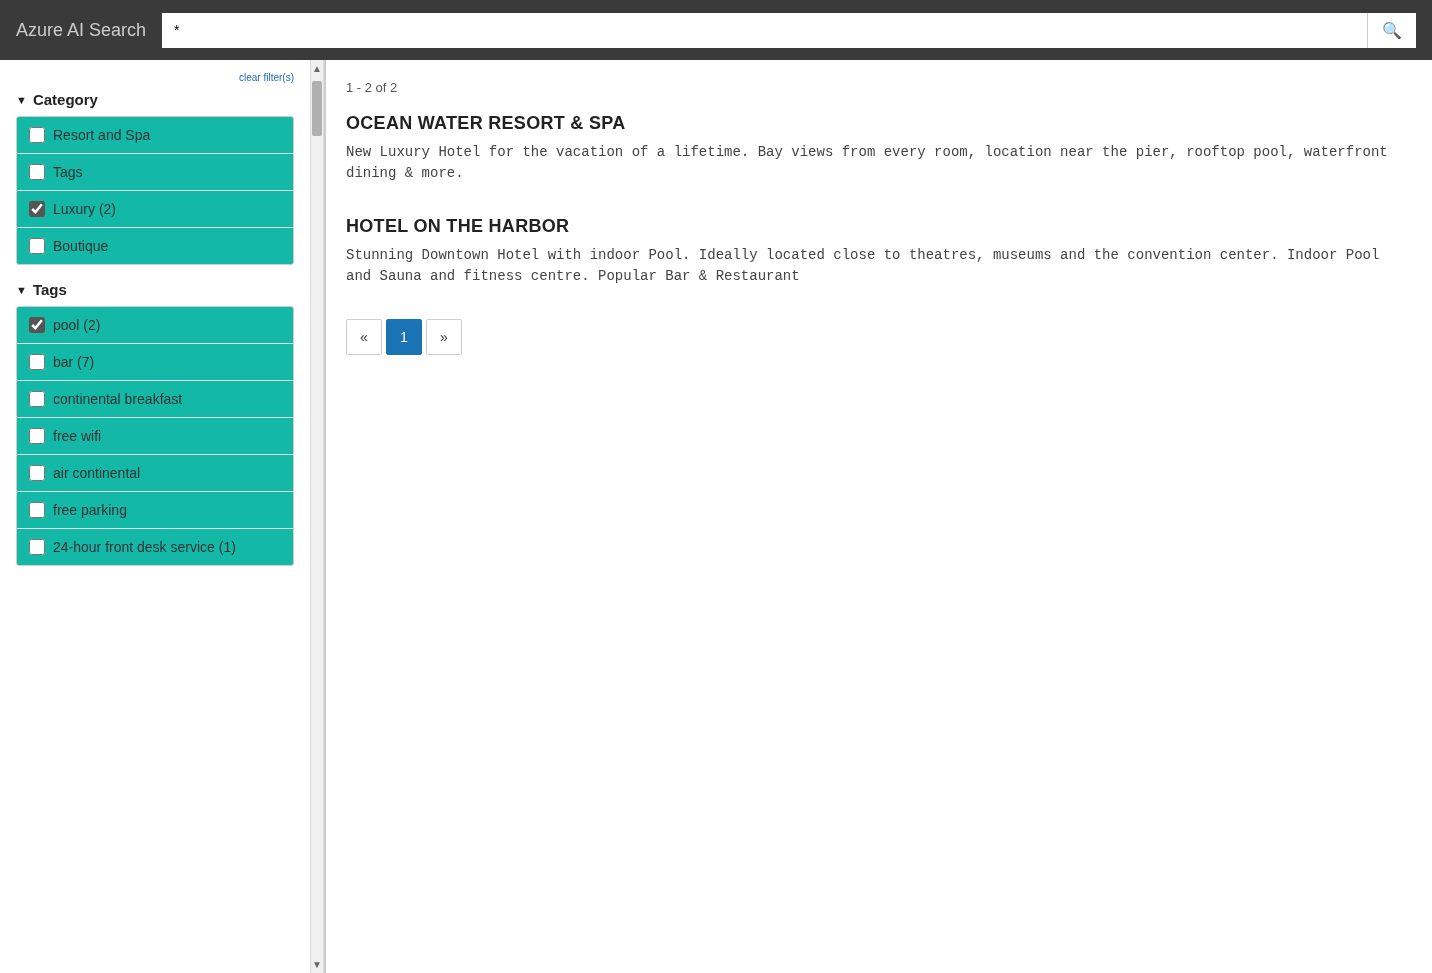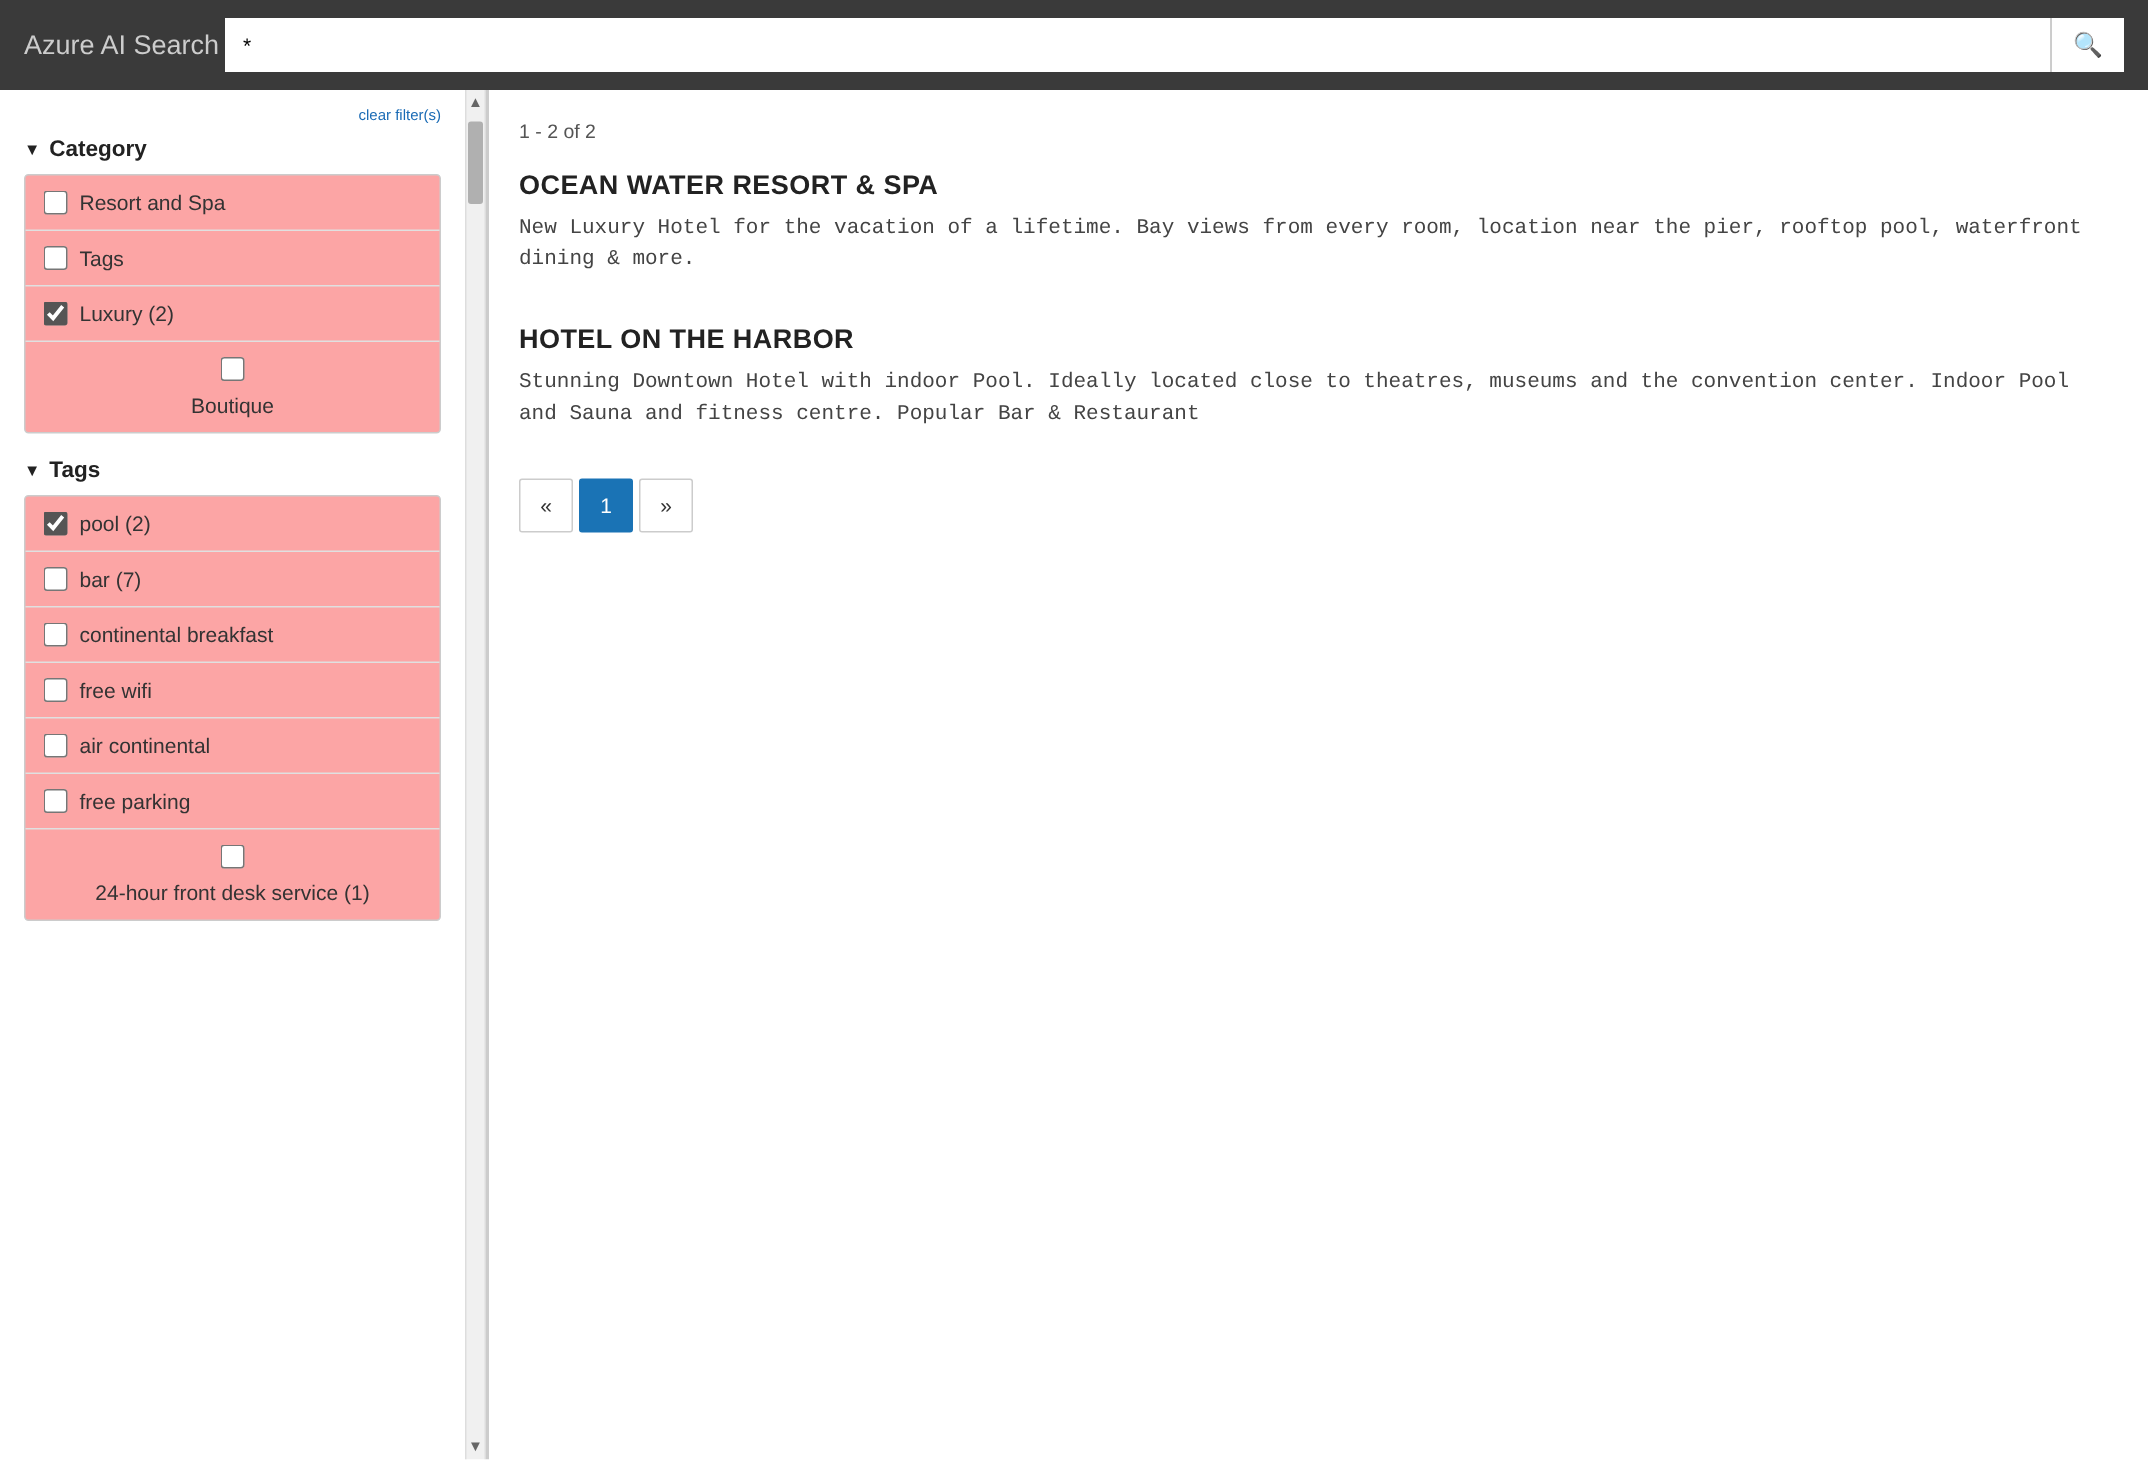--- a/index.html
+++ b/index.html
@@ -4,21 +4,21 @@
   <style>
     * { box-sizing: border-box; margin: 0; padding: 0; }
     body { font-family: 'Segoe UI', Arial, sans-serif; font-size: 14px; color: #333; background: #fff; }
 
     
     .header {
       background: #3a3a3a;
       display: flex;
       align-items: center;
       padding: 10px 16px;
-      gap: 4px;
+      gap: 16px;
       height: 60px;
     }
     .header-title {
       color: #ccc;
       font-size: 18px;
       white-space: nowrap;
     }
     .search-bar {
       display: flex;
       flex: 1;
@@ -78,31 +78,31 @@
       font-size: 15px;
       font-weight: 600;
       margin-bottom: 8px;
       color: #222;
     }
     .facet-header .arrow { font-size: 11px; }
 
     .facet-list {
       border: 1px solid #ccc;
       border-radius: 3px;
-      background: #fca5a5;
+      background: #14b8a6;
     }
     .facet-item {
       display: flex;
       align-items: center;
       gap: 8px;
       padding: 10px 12px;
       border-bottom: 1px solid #e0e0e0;
       cursor: pointer;
     }
-    .facet-item:last-child { border-bottom: none; flex-direction: column; }
+    .facet-item:last-child { border-bottom: none; }
     .facet-item input[type="checkbox"] {
       width: 16px;
       height: 16px;
       cursor: pointer;
       accent-color: #555;
     }
     .facet-item label {
       cursor: pointer;
       font-size: 14px;
       color: #333;

